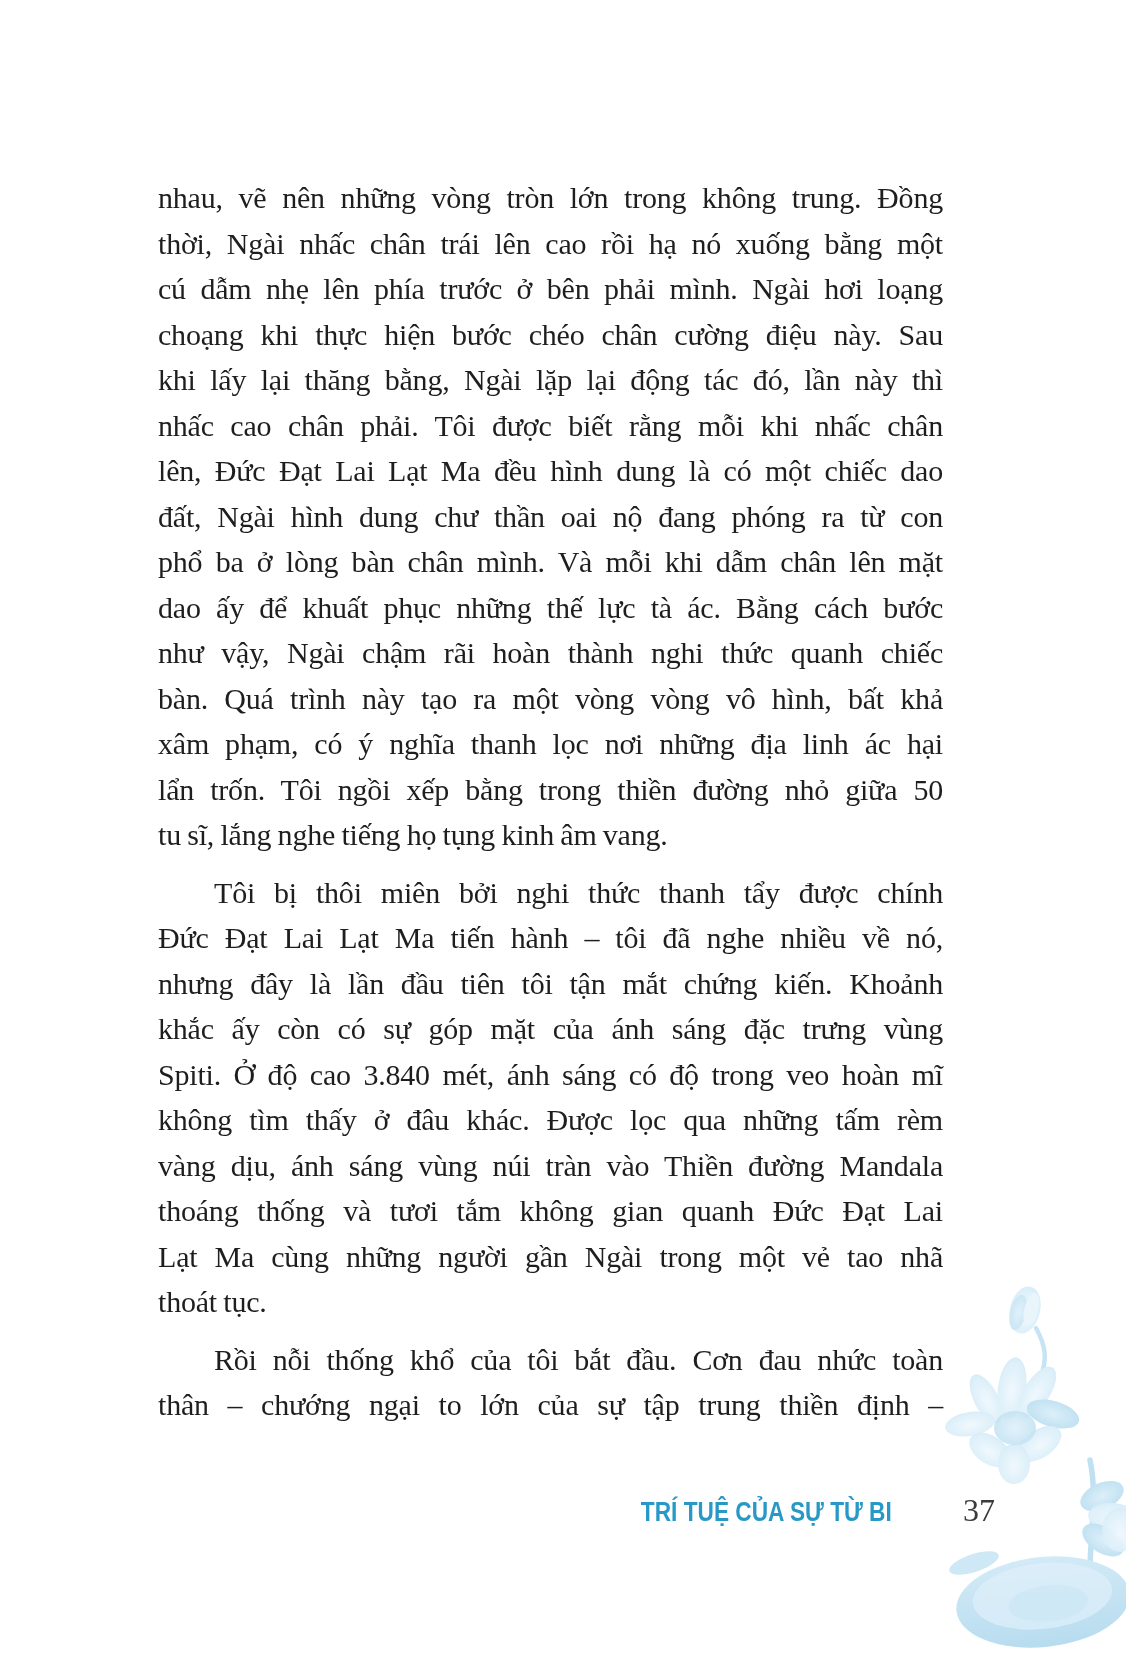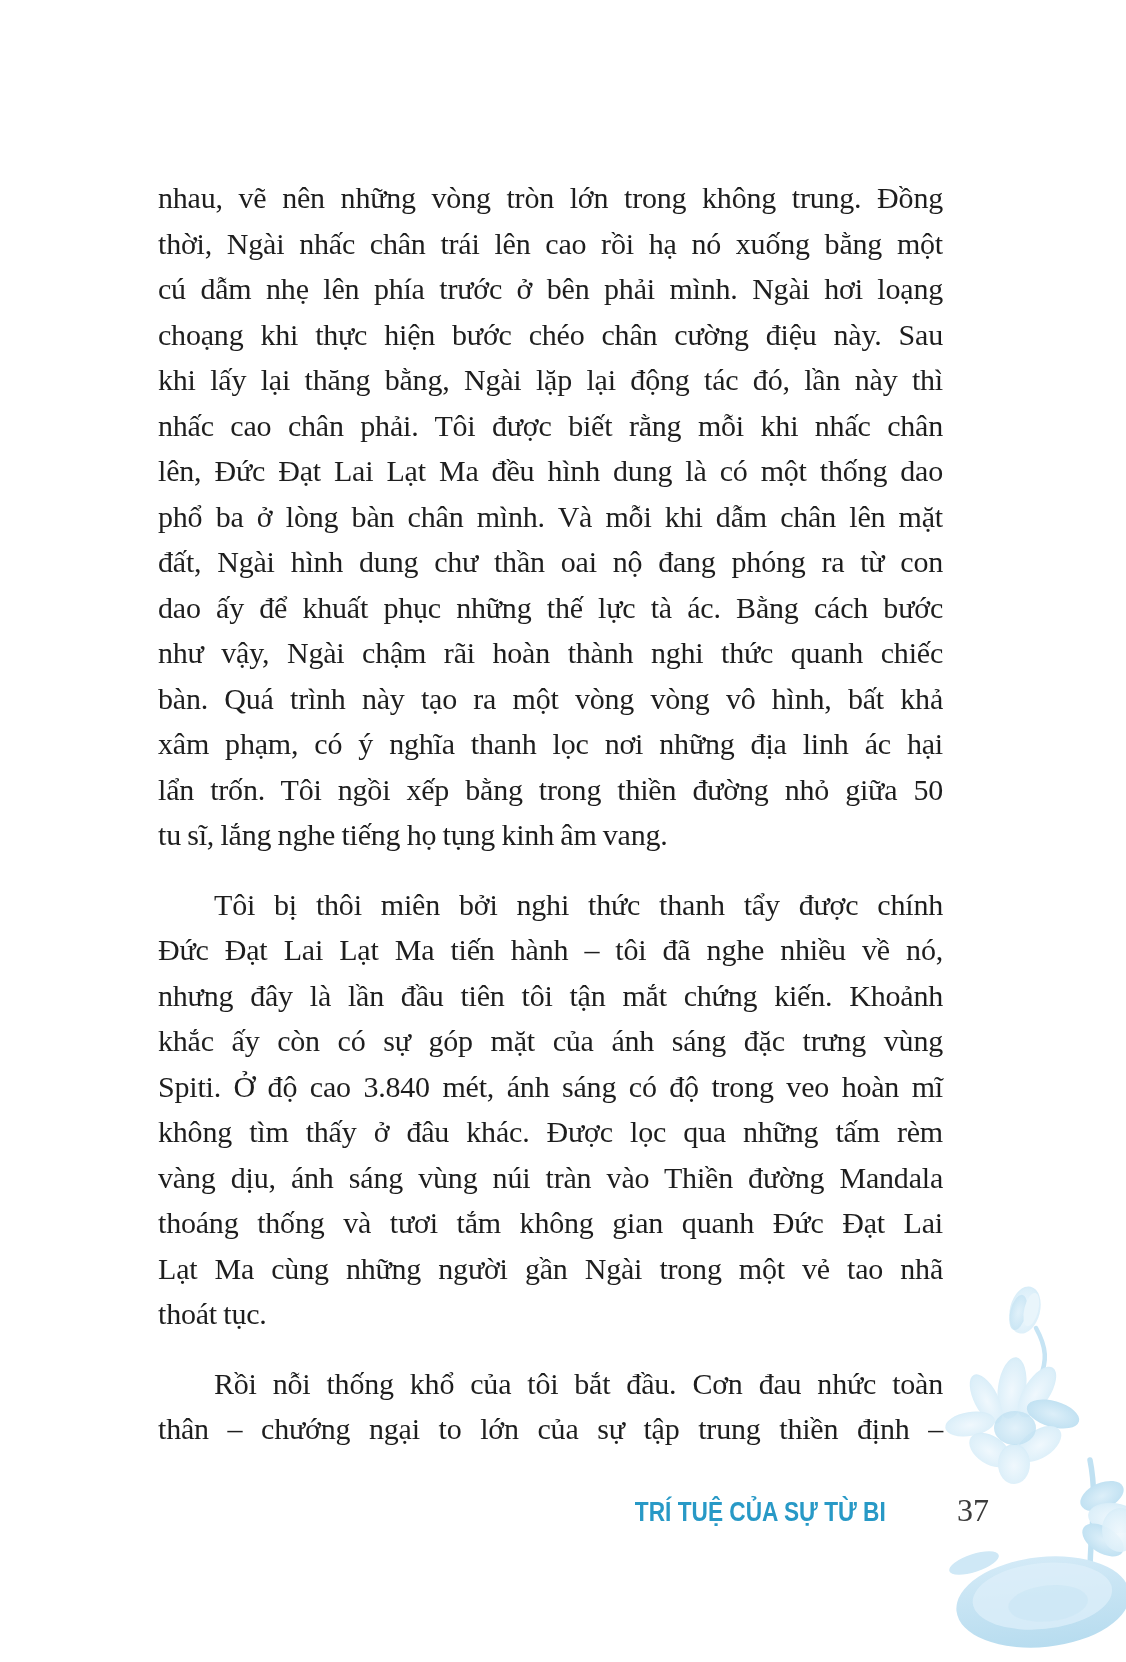--- a/index.html
+++ b/index.html
@@ -20,29 +20,29 @@
     font-size: 30px;
     line-height: 45.5px;
     letter-spacing: -0.2px;
     word-spacing: -1px;
   }
   .paragraph + .paragraph { margin-top: 12px; }
   .line {
     text-align: justify;
     text-align-last: justify;
   }
-  .line.indent { text-indent: 56px; margin-top: 24px; }
+  .line.indent { text-indent: 56px; }
   .line.para-end {
     text-align: right;
     text-align-last: left;
   }
   .footer {
     position: absolute;
     top: 1492px;
-    right: 137px;
+    right: 131px;
     display: flex;
     align-items: baseline;
     gap: 23px;
     z-index: 2;
   }
   .footer-title {
     font-family: "Liberation Sans", "DejaVu Sans", sans-serif;
     font-weight: bold;
     font-size: 27px;
     letter-spacing: 0px;
@@ -73,23 +73,23 @@
 <div class="page">
 
   <main class="text-block" id="body-text">
       <div class="paragraph">
         <div class="line">nhau, vẽ nên những vòng tròn lớn trong không trung. Đồng</div>
         <div class="line">thời, Ngài nhấc chân trái lên cao rồi hạ nó xuống bằng một</div>
         <div class="line">cú dẫm nhẹ lên phía trước ở bên phải mình. Ngài hơi loạng</div>
         <div class="line">choạng khi thực hiện bước chéo chân cường điệu này. Sau</div>
         <div class="line">khi lấy lại thăng bằng, Ngài lặp lại động tác đó, lần này thì</div>
         <div class="line">nhấc cao chân phải. Tôi được biết rằng mỗi khi nhấc chân</div>
-        <div class="line">lên, Đức Đạt Lai Lạt Ma đều hình dung là có một thống dao</div>
+        <div class="line">lên, Đức Đạt Lai Lạt Ma đều hình dung là có một chiếc dao</div>
+        <div class="line">đất, Ngài hình dung chư thần oai nộ đang phóng ra từ con</div>
         <div class="line">phổ ba ở lòng bàn chân mình. Và mỗi khi dẫm chân lên mặt</div>
-        <div class="line">đất, Ngài hình dung chư thần oai nộ đang phóng ra từ con</div>
         <div class="line">dao ấy để khuất phục những thế lực tà ác. Bằng cách bước</div>
         <div class="line">như vậy, Ngài chậm rãi hoàn thành nghi thức quanh chiếc</div>
         <div class="line">bàn. Quá trình này tạo ra một vòng vòng vô hình, bất khả</div>
         <div class="line">xâm phạm, có ý nghĩa thanh lọc nơi những địa linh ác hại</div>
         <div class="line">lẩn trốn. Tôi ngồi xếp bằng trong thiền đường nhỏ giữa 50</div>
         <div class="line para-end">tu sĩ, lắng nghe tiếng họ tụng kinh âm vang.</div>
       </div>
       <div class="paragraph">
         <div class="line indent">Tôi bị thôi miên bởi nghi thức thanh tẩy được chính</div>
         <div class="line">Đức Đạt Lai Lạt Ma tiến hành – tôi đã nghe nhiều về nó,</div>

